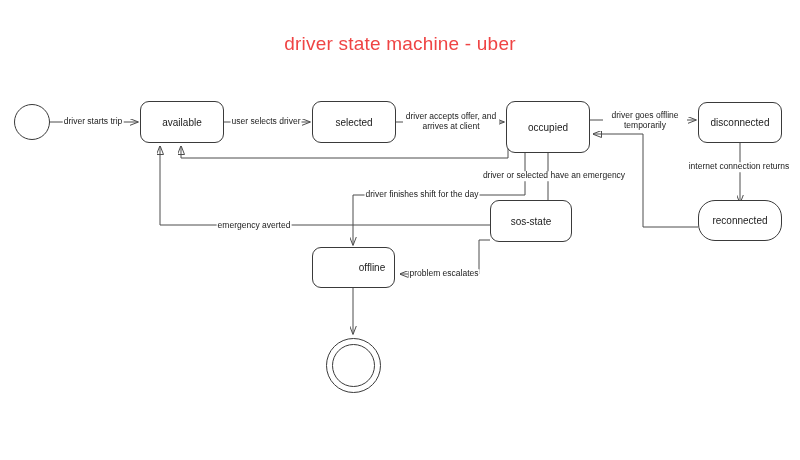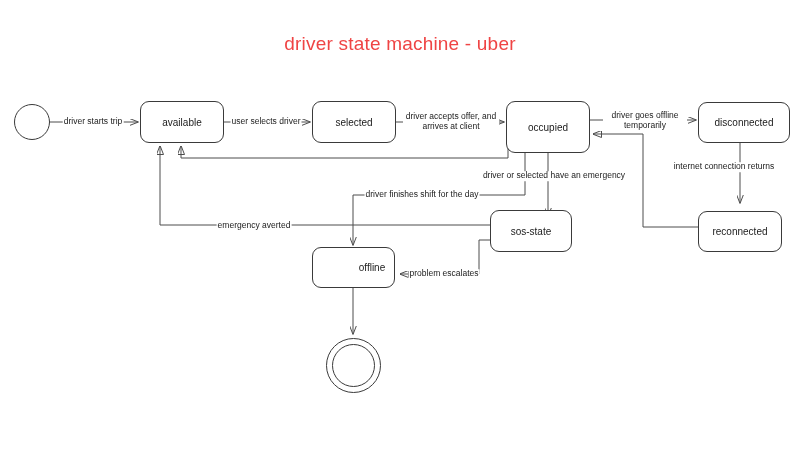--- a/index.html
+++ b/index.html
@@ -116,49 +116,49 @@
   </div>
 
   <div class="state" style="left:312px; top:101px; width:84px; height:42px;">
     <span>selected</span>
   </div>
 
   <div class="state" style="left:506px; top:101px; width:84px; height:52px;">
     <span>occupied</span>
   </div>
 
-  <div class="state" style="left:698px; top:102px; width:92px; height:41px;">
+  <div class="state" style="left:698px; top:102px; width:84px; height:41px;">
     <span>disconnected</span>
   </div>
 
-  <div class="state" style="left:698px; top:211px; width:84px; height:41px;">
+  <div class="state" style="left:698px; top:200px; width:84px; height:41px;border-radius:17px;">
     <span>reconnected</span>
   </div>
 
-  <div class="state" style="left:490px; top:210px; width:82px; height:42px;">
+  <div class="state" style="left:490px; top:200px; width:82px; height:42px;">
     <span>sos-state</span>
   </div>
 
   <div class="state" style="left:312px; top:247px; width:83px; height:41px;padding-left:37px;">
     <span>offline</span>
   </div>
 
   <div class="final-outer" style="left:326px; top:338px; width:55px; height:55px;">
     <div class="final-inner"></div>
   </div>
 
   <div class="edge-label" style="left:93px; top:122px;">driver starts trip</div>
 
   <div class="edge-label" style="left:266px; top:122px;">user selects driver</div>
 
   <div class="edge-label wrap" style="left:451px; top:122px; width:96px;">driver accepts offer, and arrives at client</div>
 
   <div class="edge-label wrap" style="left:645px; top:121px; width:84px;">driver goes offline temporarily</div>
 
-  <div class="edge-label" style="left:724px; top:167px;">internet connection returns</div>
+  <div class="edge-label" style="left:739px; top:167px;">internet connection returns</div>
 
 
   <div class="edge-label" style="left:554px; top:176px;">driver or selected have an emergency</div>
 
   <div class="edge-label" style="left:422px; top:195px;">driver finishes shift for the day</div>
 
   <div class="edge-label" style="left:254px; top:226px;">emergency averted</div>
 
   <div class="edge-label" style="left:444px; top:274px;">problem escalates</div>
 

